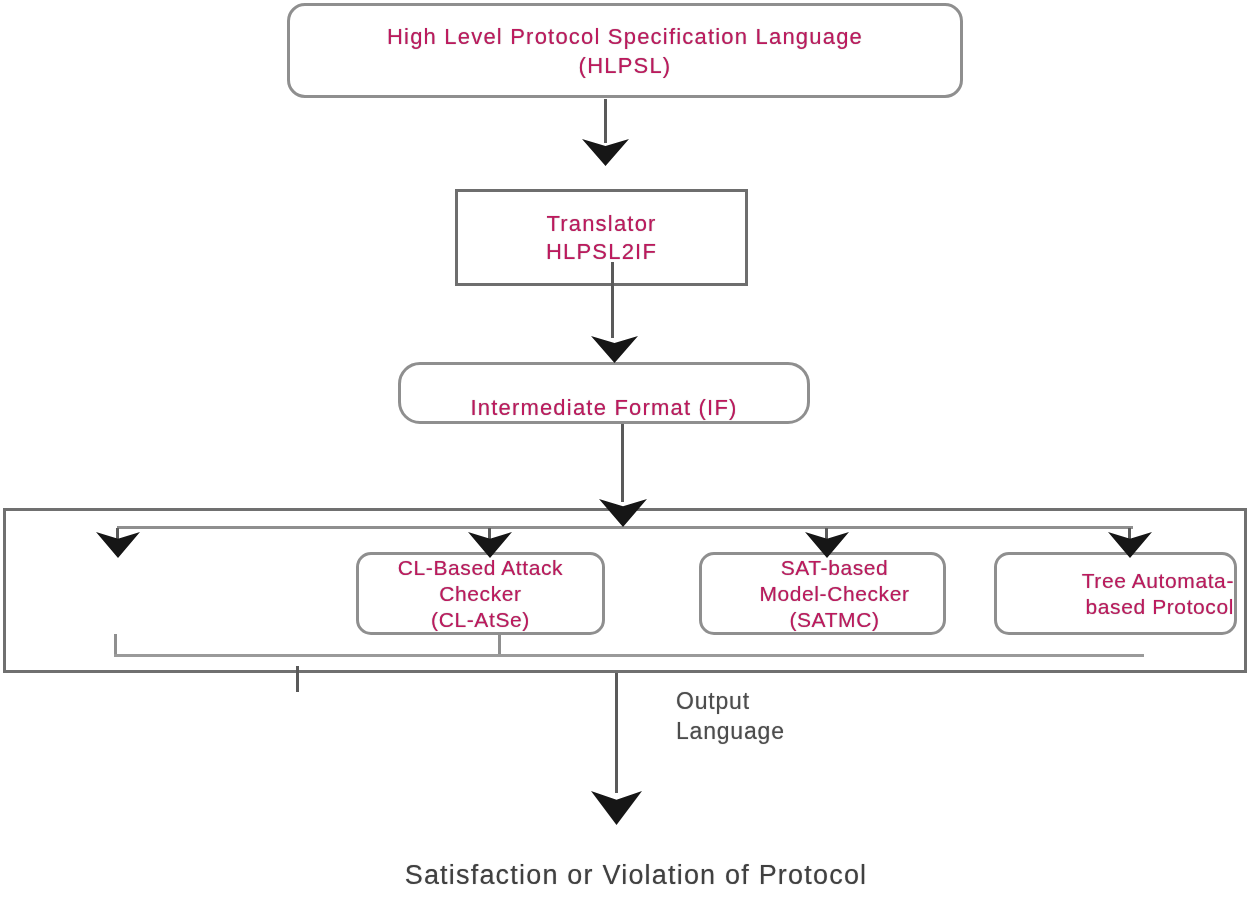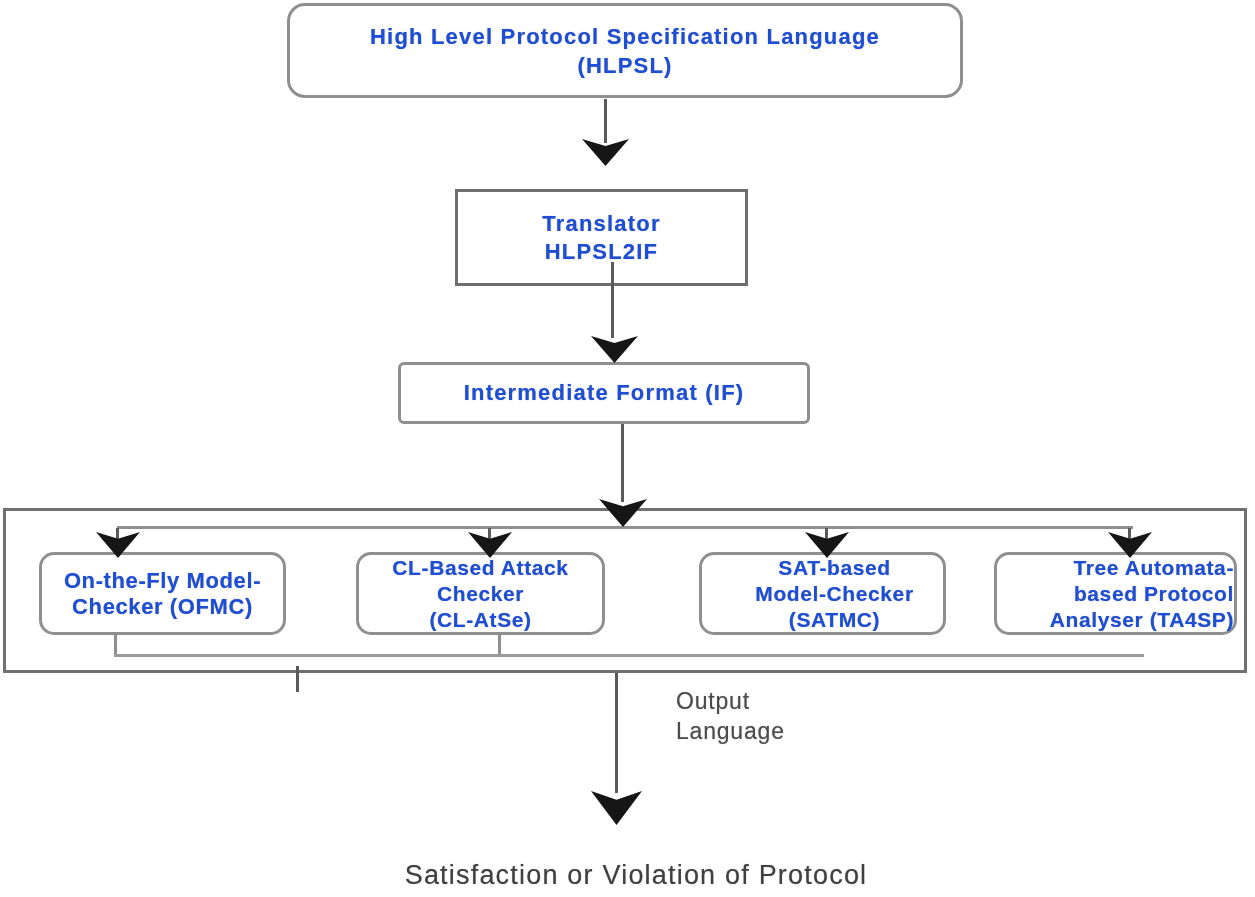--- a/index.html
+++ b/index.html
@@ -12,32 +12,31 @@
     filter:blur(0.45px);
   }
   .node{
     position:absolute;
     box-sizing:border-box;
     display:flex;
     flex-direction:column;
     align-items:center;
     justify-content:center;
     text-align:center;
-    color:#1d4ed8;
+    color:#be185d;
     background:#ffffff;
     text-shadow:0 0 1px rgba(90,90,90,.65);
-    font-weight:bold;
   }
   .rounded{border:3px solid #8f8f8f;border-radius:18px;}
   .sharp{border:3px solid #6e6e6e;margin-top:24px;}
   .node .ln{display:block;white-space:nowrap;}
 
   .hlpsl{left:287px;top:3px;width:676px;height:95px;font-size:22px;letter-spacing:1.2px;line-height:29px;}
   .translator{left:455px;top:165px;width:293px;height:97px;font-size:22px;letter-spacing:1.2px;line-height:28px;}
-  .ifbox{left:398px;top:362px;width:412px;height:62px;font-size:22px;letter-spacing:1.2px;border-radius:6px;}
+  .ifbox{left:398px;top:362px;width:412px;height:62px;font-size:22px;letter-spacing:1.2px;border-radius:22px;justify-content:flex-end;}
   .backend{top:552px;height:83px;font-size:21px;letter-spacing:.6px;line-height:26px;border-radius:15px;border-width:3px;}
   .ofmc{left:39px;width:247px;font-size:22px;}
   .clatse{left:356px;width:249px;}
   .satmc{left:699px;width:247px;padding-left:24px;}
   .ta4sp{left:994px;width:243px;align-items:flex-end;}
 
   .container-box{
     position:absolute;left:3px;top:508px;width:1244px;height:165px;
     box-sizing:border-box;border:3px solid #707070;background:transparent;
   }
@@ -93,38 +92,33 @@
   <div class="vline dark" style="left:116px;top:528px;width:3px;height:12px;"></div>
   <div class="vline dark" style="left:488px;top:528px;width:3px;height:12px;"></div>
   <div class="vline dark" style="left:825px;top:528px;width:3px;height:12px;"></div>
   <div class="vline dark" style="left:1128px;top:528px;width:3px;height:12px;"></div>
 
   <div class="arrowhead" style="left:96px;top:532px;width:44px;height:26px;"></div>
   <div class="arrowhead" style="left:468px;top:532px;width:44px;height:26px;"></div>
   <div class="arrowhead" style="left:805px;top:532px;width:44px;height:26px;"></div>
   <div class="arrowhead" style="left:1108px;top:532px;width:44px;height:26px;"></div>
 
-  <div class="node rounded backend ofmc">
-    <span class="ln">On-the-Fly Model-</span>
-    <span class="ln">Checker (OFMC)</span>
-  </div>
   <div class="node rounded backend clatse">
     <span class="ln">CL-Based Attack</span>
     <span class="ln">Checker</span>
     <span class="ln">(CL-AtSe)</span>
   </div>
   <div class="node rounded backend satmc">
     <span class="ln">SAT-based</span>
     <span class="ln">Model-Checker</span>
     <span class="ln">(SATMC)</span>
   </div>
   <div class="node rounded backend ta4sp">
     <span class="ln">Tree Automata-</span>
     <span class="ln">based Protocol</span>
-    <span class="ln">Analyser (TA4SP)</span>
   </div>
 
   <div class="vline" style="left:114px;top:634px;width:3px;height:22px;"></div>
   <div class="vline" style="left:498px;top:634px;width:3px;height:22px;"></div>
 
   <div class="hline collect" style="left:114px;top:654px;width:1030px;height:3px;"></div>
 
   <div class="vline dark" style="left:296px;top:666px;width:3px;height:26px;"></div>
 
   <div class="vline dark" style="left:615px;top:673px;width:3px;height:120px;"></div>

